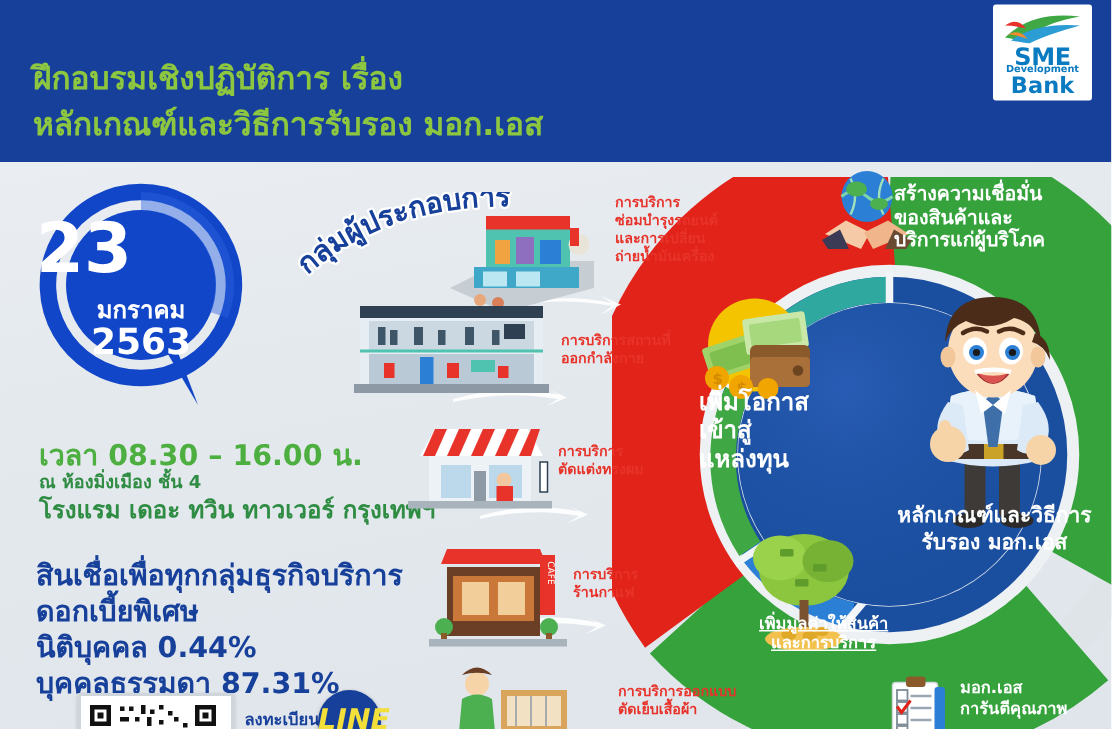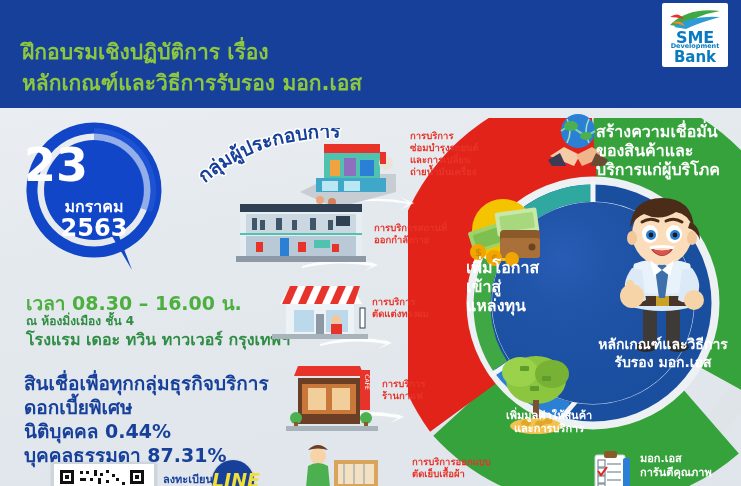--- a/index.html
+++ b/index.html
@@ -172,22 +172,22 @@
     position: absolute; left: 408px; top: 118px; width: 370px; height: 370px;
     z-index: 10;
   }
 
   .seg-label {
     position: absolute; z-index: 26;
     color: #ffffff; font-weight: bold; line-height: 1.2;
     white-space: pre-line;
   }
   .seg-funding { left: 466px; top: 258px; font-size: 16px; }
-  .seg-value   { left: 506px; top: 409px; font-size: 11px; text-align: center; }
-  .seg-trust   { left: 596px; top: 122px; font-size: 16px; color: #ffffff; }
+  .seg-value   { left: 506px; top: 409px; font-size: 11px; text-align: center; text-decoration: underline; }
+  .seg-trust   { left: 596px; top: 122px; font-size: 13px; color: #ffffff; }
 
   .center-label {
     position: absolute; left: 588px; top: 336px; z-index: 30;
     color: #ffffff; font-size: 14px; font-weight: bold;
     text-align: center; line-height: 1.25; white-space: pre-line;
     width: 150px;
   }
 
   .guarantee-label {
     position: absolute; left: 640px; top: 452px; z-index: 34;

